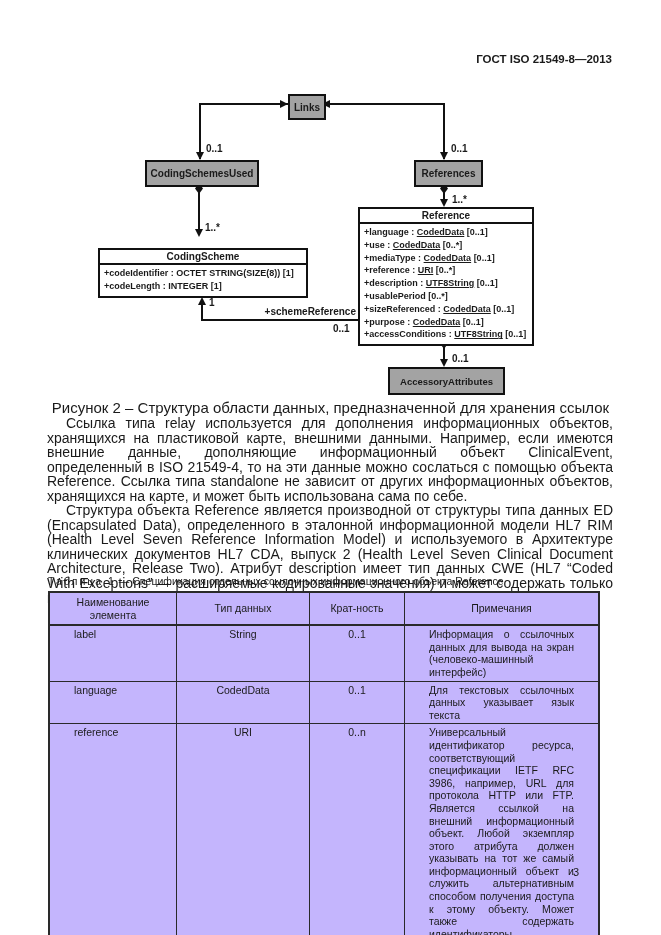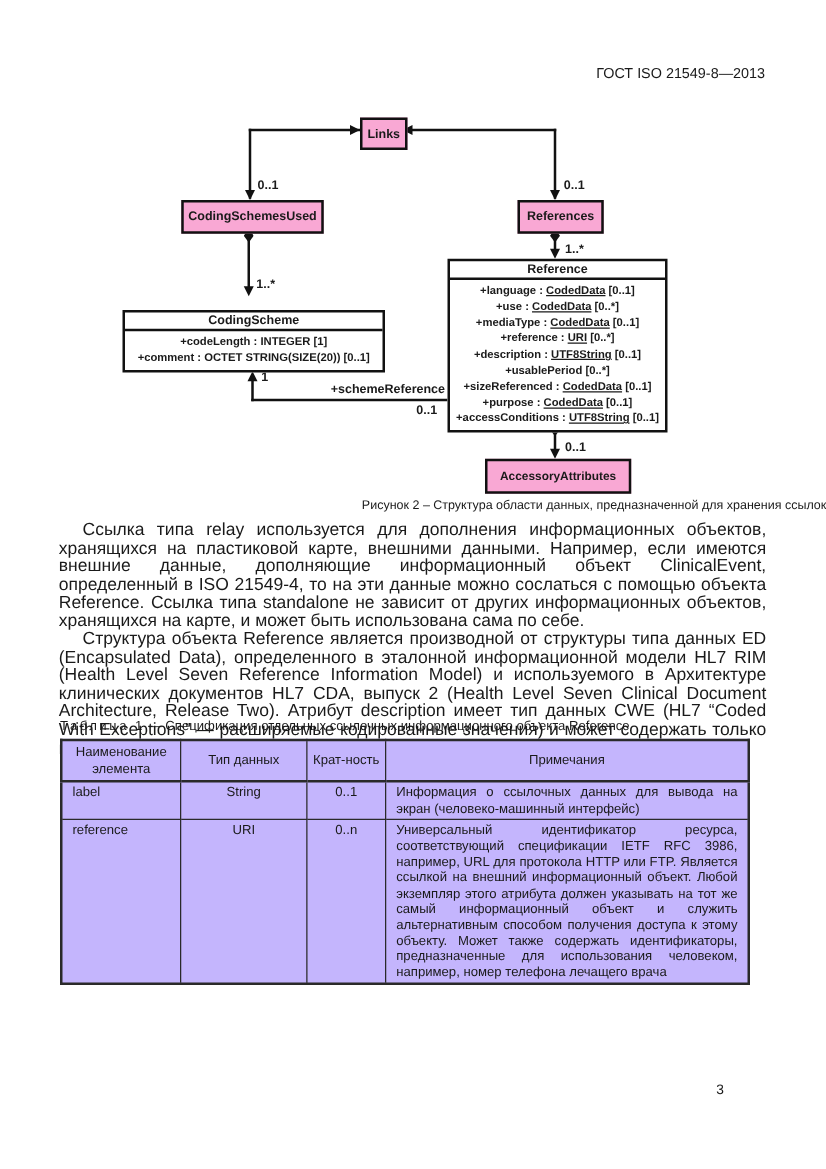--- a/index.html
+++ b/index.html
@@ -1,52 +1,52 @@
 <!DOCTYPE html>
 <html><head>
 <meta charset="utf-8">
 <style>
   html,body{margin:0;padding:0;}
   body{width:661px;height:935px;background:#ffffff;position:relative;overflow:hidden;
        font-family:"Liberation Sans",sans-serif;color:#1a1a1a;}
   .abs{position:absolute;}
   
-  .doc-header{position:absolute;top:53px;right:49px;font-size:11.5px;font-weight:normal;}
+  .doc-header{position:absolute;top:53px;right:49px;font-size:11.5px;font-weight:bold;}
   
   .line{position:absolute;background:#111;}
   .arrow{position:absolute;width:0;height:0;border-style:solid;}
   .ar-down{border-width:8px 4.5px 0 4.5px;border-color:#111 transparent transparent transparent;}
   .ar-up{border-width:0 4.5px 8px 4.5px;border-color:transparent transparent #111 transparent;}
   .ar-left{border-width:4.5px 8px 4.5px 0;border-color:transparent #111 transparent transparent;}
   .ar-right{border-width:4.5px 0 4.5px 8px;border-color:transparent transparent transparent #111;}
   .diamond{position:absolute;width:8px;height:11px;background:#111;
            clip-path:polygon(50% 0,100% 50%,50% 100%,0 50%);}
-  .ubox{position:absolute;border:2px solid #111;background:#f9a8d4;font-weight:bold;
+  .ubox{position:absolute;border:2px solid #111;background:#a3a3a3;font-weight:bold;
         font-size:10px;display:flex;align-items:center;justify-content:center;text-align:center;}
   .uclass{position:absolute;border:2px solid #111;background:#fff;}
   .utitle{font-weight:bold;font-size:10px;text-align:center;border-bottom:2px solid #111;
           padding:1px 2px;}
-  .uattrs{padding:2px 4px 3px 4px;text-align:center;}
+  .uattrs{padding:2px 4px 3px 4px;}
   .uattr{font-size:9px;font-weight:bold;white-space:nowrap;line-height:12.8px;}
   .utype{text-decoration:underline;}
   .mult{position:absolute;font-size:10px;font-weight:bold;white-space:nowrap;}
   .assoc-label{position:absolute;font-size:10px;font-weight:bold;text-align:right;}
   
-  .fig-caption{position:absolute;top:399px;left:0;width:661px;text-align:right;font-size:10px;}
+  .fig-caption{position:absolute;top:399px;left:0;width:661px;text-align:center;font-size:15px;}
   .body-text{position:absolute;top:416px;left:47px;width:566px;font-size:14px;line-height:14.55px;
              text-align:justify;}
   .body-text p{margin:0;text-indent:19px;}
   
   .tbl-title{position:absolute;top:575px;left:48px;width:564px;font-size:10.5px;}
   .tbl-title .tlabel{letter-spacing:2px;margin-top:36px;}
   .spec-table{position:absolute;top:591px;left:48px;width:552px;border-collapse:collapse;
               font-size:10.5px;background:#c4b5fd;border:2px solid #2a2a2a;}
   .spec-table th{border:1px solid #2a2a2a;border-bottom:2px solid #2a2a2a;font-weight:normal;
                  text-align:center;padding:3px 4px;line-height:12.6px;vertical-align:middle;}
-  .spec-table td{border:1px solid #2a2a2a;padding:2px 8px;line-height:12.6px;vertical-align:top;}
+  .spec-table td{border:1px solid #2a2a2a;padding:2px 24px;line-height:12.6px;vertical-align:top;}
   .col-name{width:78px;}
   .col-type{width:84px;text-align:center;}
   .col-card{width:46px;text-align:center;}
   .col-note{text-align:justify;}
   .page-num{position:absolute;top:866px;left:573px;font-size:11px;}
 </style>
 </head>
 <body>
 
 <div class="doc-header">ГОСТ ISO 21549-8—2013</div>
@@ -88,22 +88,22 @@
   <div class="mult" style="left:452px;top:353px;">0..1</div>
 
   <div class="ubox" style="left:288px;top:94px;width:34px;height:22px;">Links</div>
   <div class="ubox" style="left:145px;top:160px;width:110px;height:23px;">CodingSchemesUsed</div>
   <div class="ubox" style="left:414px;top:160px;width:65px;height:23px;">References</div>
   <div class="ubox" style="left:388px;top:367px;width:113px;height:24px;font-size:9.5px;">AccessoryAttributes</div>
 
   <div class="uclass" style="left:98px;top:248px;width:206px;">
     <div class="utitle">CodingScheme</div>
     <div class="uattrs" style="line-height:13.4px;">
+        <div class="uattr">+codeIdentifier : OCTET STRING(SIZE(8)) [1]</div>
         <div class="uattr">+codeLength : INTEGER [1]</div>
-        <div class="uattr">+comment : OCTET STRING(SIZE(20)) [0..1]</div>
       </div>
   </div>
 
   <div class="uclass" style="left:358px;top:207px;width:172px;">
     <div class="utitle">Reference</div>
     <div class="uattrs">
         <div class="uattr">+language : <span class="utype">CodedData</span> [0..1]</div>
         <div class="uattr">+use : <span class="utype">CodedData</span> [0..*]</div>
         <div class="uattr">+mediaType : <span class="utype">CodedData</span> [0..1]</div>
         <div class="uattr">+reference : <span class="utype">URI</span> [0..*]</div>
@@ -139,20 +139,26 @@
     </tr>
   </thead>
   <tbody>
       <tr>
         <td class="col-name">label</td>
         <td class="col-type">String</td>
         <td class="col-card">0..1</td>
         <td class="col-note">Информация о ссылочных данных для вывода на экран (человеко-машинный интерфейс)</td>
       </tr>
       <tr>
+        <td class="col-name">language</td>
+        <td class="col-type">CodedData</td>
+        <td class="col-card">0..1</td>
+        <td class="col-note">Для текстовых ссылочных данных указывает язык текста</td>
+      </tr>
+      <tr>
         <td class="col-name">reference</td>
         <td class="col-type">URI</td>
         <td class="col-card">0..n</td>
         <td class="col-note">Универсальный идентификатор ресурса, соответствующий спецификации IETF RFC 3986, например, URL для протокола HTTP или FTP. Является ссылкой на внешний информационный объект. Любой экземпляр этого атрибута должен указывать на тот же самый информационный объект и служить альтернативным способом получения доступа к этому объекту. Может также содержать идентификаторы, предназначенные для использования человеком, например, номер телефона лечащего врача</td>
       </tr>
     </tbody>
 </table>
 
 <div class="page-num">3</div>
 

